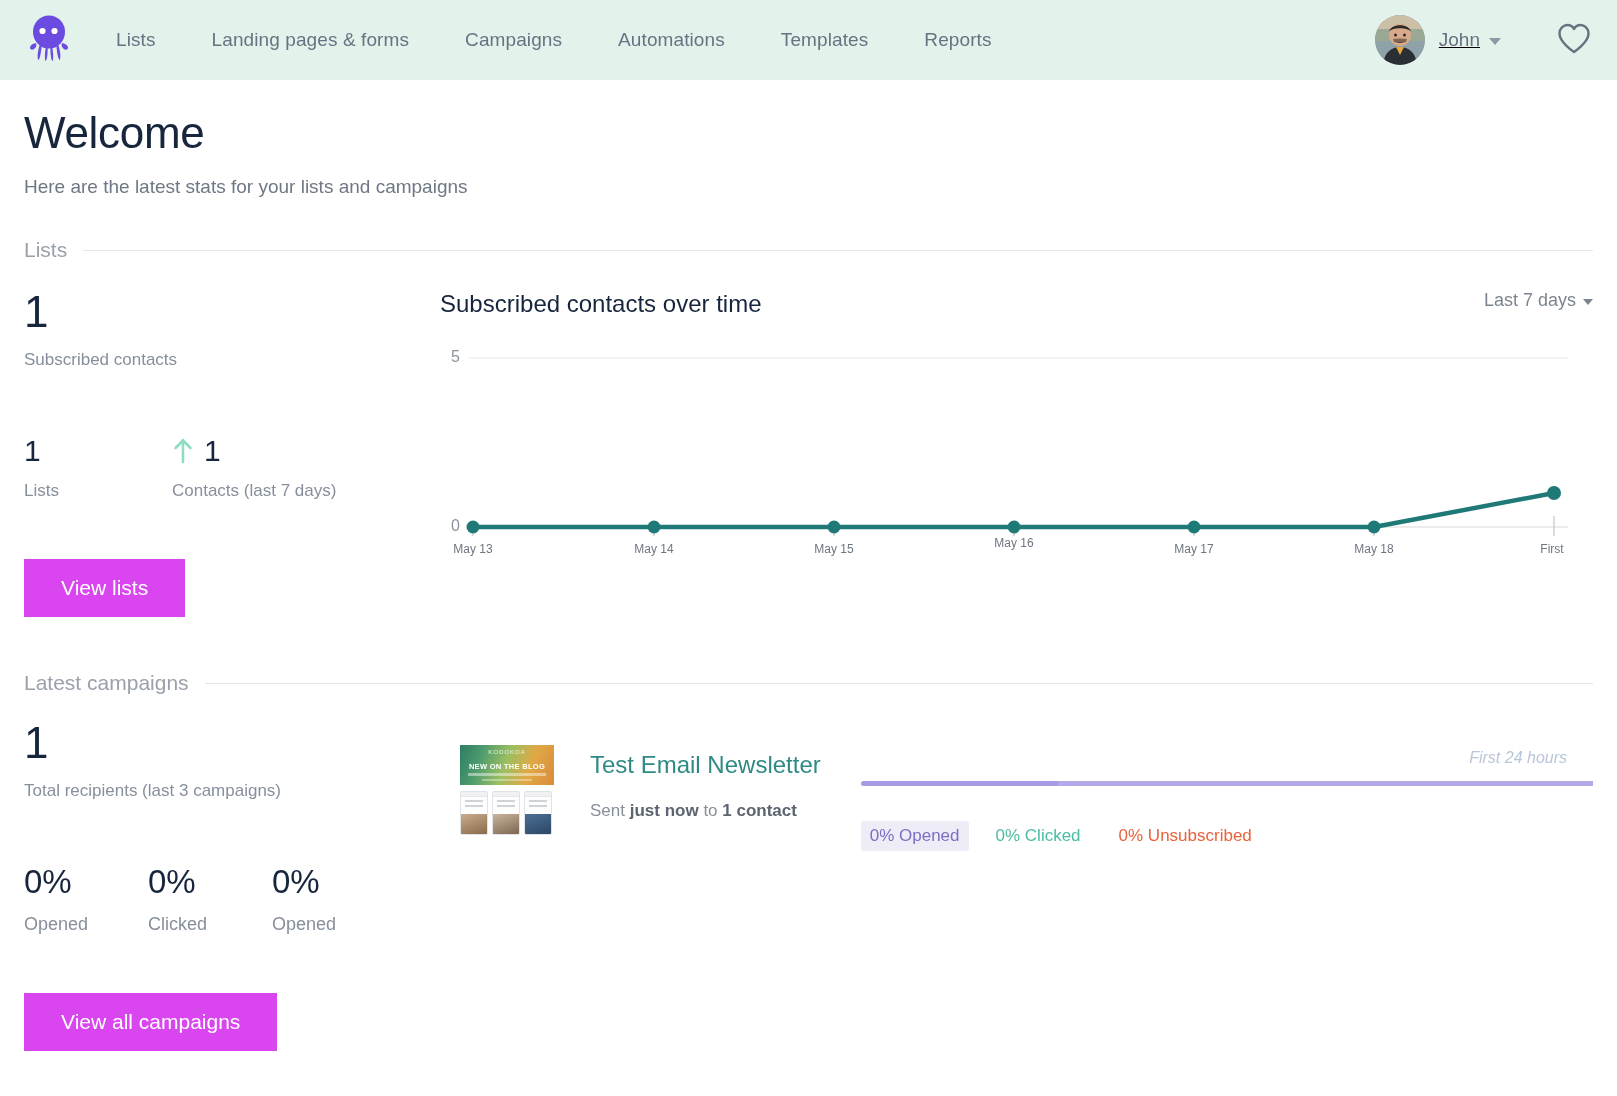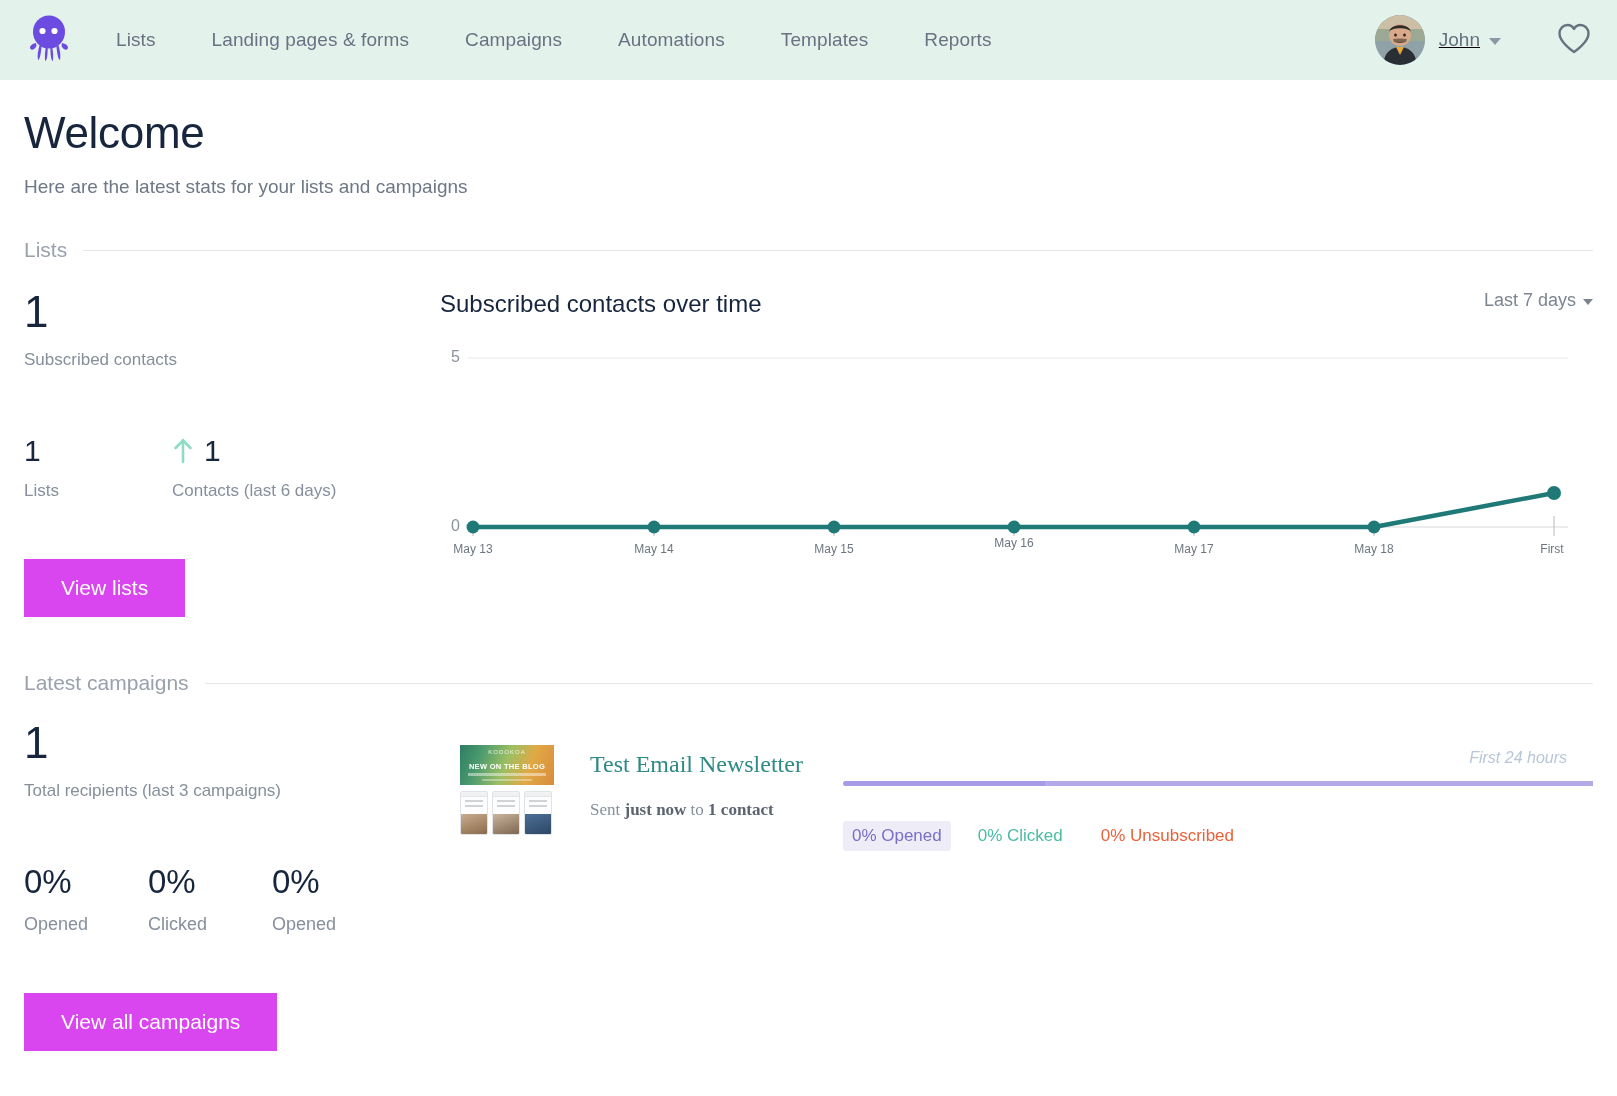--- a/index.html
+++ b/index.html
@@ -237,21 +237,21 @@
     overflow: hidden;
     position: relative;
   }
   .phone .bar { height: 5px; background: #f0f1f3; border-bottom: 1px solid #e4e6e9;}
   .phone .ln { height: 2px; background: #cfd3d8; margin: 3px 4px; }
   .phone .img { position: absolute; bottom: 0; left: 0; right: 0; height: 20px; }
   .phone.p1 .img { background: linear-gradient(160deg,#c9ad8f,#8a6a4a); }
   .phone.p2 .img { background: linear-gradient(160deg,#cbb49c,#7e6752); }
   .phone.p3 .img { background: linear-gradient(160deg,#4c6f96,#2d4765); }
 
-  .camp-text { padding-left: 36px; padding-top: 6px; font-family: Liberation Serif, serif; }
+  .camp-text { padding-left: 36px; padding-top: 6px; }
   .camp-name {
     font-size: 24px;
     color: #2f8a84;
     cursor: pointer;
   }
   .camp-sent {
     font-size: 17px;
     color: #878f9a;
     margin-top: 22px;
   }
@@ -386,21 +386,21 @@
         <div class="mini">
           <div class="mininum">
             <span class="uparrow">
               <svg width="22" height="26" viewBox="0 0 22 26">
                 <path d="M11 2 L11 24" stroke="#8fdcc4" stroke-width="2.6" stroke-linecap="round"></path>
                 <path d="M3.5 10 L11 2.5 L18.5 10" fill="none" stroke="#8fdcc4" stroke-width="2.6" stroke-linecap="round" stroke-linejoin="round"></path>
               </svg>
             </span>
             <span>1</span>
           </div>
-          <div class="minicaption">Contacts (last 6 days)</div>
+          <div class="minicaption">Contacts (last 7 days)</div>
         </div>
       </div>
 
       <div class="btn-wrap-lists">
         <button class="btn-primary">View lists</button>
       </div>
     </div>
 
     <div class="chart-col">
       <div class="chart-head">

